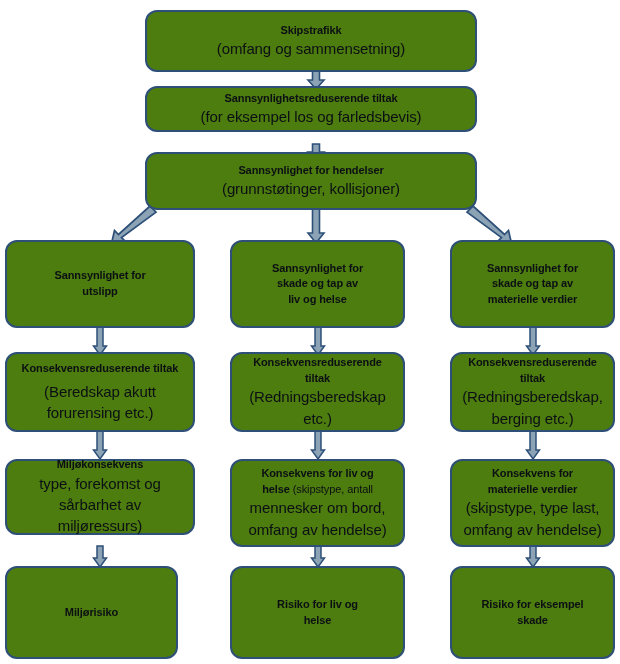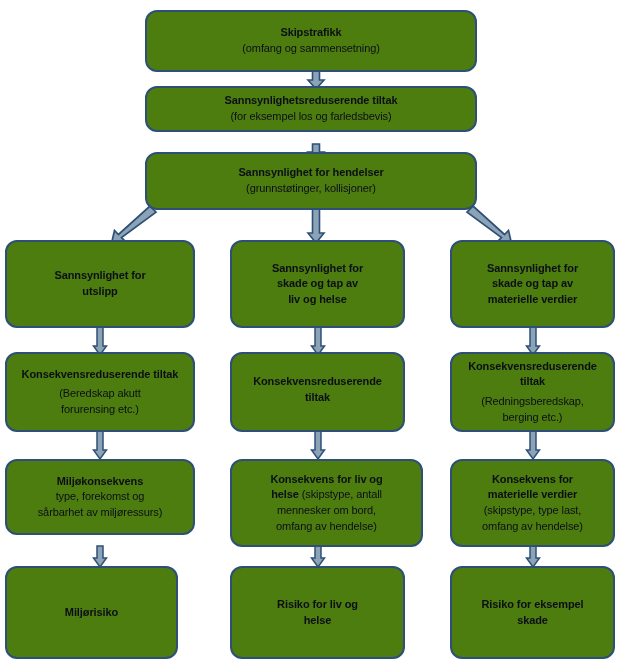--- a/index.html
+++ b/index.html
@@ -38,21 +38,21 @@
     padding: 4px 8px;
     z-index: 2;
   }
   .node .title {
     font-weight: bold;
     font-size: 11px;
     letter-spacing: -0.1px;
   }
   .node .sub {
     font-weight: normal;
-    font-size: 11px;
+    font-size: 15px;
     letter-spacing: -0.1px;
   }
   .node .mix {
     font-size: 11px;
     letter-spacing: -0.1px;
   }
   .node .mix b { font-weight: bold; }
   .node .gap { height: 4px; }
 
   
@@ -157,20 +157,21 @@
   <div class="node" style="left:5px; top:352px; width:190px; height:80px;">
     <div class="title">Konsekvensreduserende tiltak</div>
     <div class="gap"></div>
     <div class="sub">(Beredskap akutt</div>
     <div class="sub">forurensing etc.)</div>
   </div>
 
   <div class="node" style="left:230px; top:352px; width:175px; height:80px;">
     <div class="title">Konsekvensreduserende tiltak</div>
     <div class="gap"></div>
+    <div class="sub">(Redningsberedskap etc.)</div>
   </div>
 
   <div class="node" style="left:450px; top:352px; width:165px; height:80px;">
     <div class="title">Konsekvensreduserende tiltak</div>
     <div class="gap"></div>
     <div class="sub">(Redningsberedskap,</div>
     <div class="sub">berging etc.)</div>
   </div>
 
   <div class="varrow" style="left:92px; top:431px;">
@@ -190,21 +191,21 @@
       <polygon points="5,0 11,0 11,19 14.5,19 8,28 1.5,19 5,19" fill="#8ba3b5" stroke="#2e5078" stroke-width="1.5" stroke-linejoin="miter"></polygon>
     </svg>
   </div>
 
   <div class="node" style="left:5px; top:459px; width:190px; height:76px;">
     <div class="title">Miljøkonsekvens</div>
     <div class="sub">type, forekomst og</div>
     <div class="sub">sårbarhet av miljøressurs)</div>
   </div>
 
-  <div class="node" style="left:230px; top:459px; width:193px; height:88px;">
+  <div class="node" style="left:230px; top:459px; width:175px; height:88px;">
     <div class="mix">
       <b>Konsekvens for liv og</b>
     </div>
     <div class="mix"><b>helse</b><span> (skipstype, antall</span></div>
     <div class="sub">mennesker om bord,</div>
     <div class="sub">omfang av hendelse)</div>
   </div>
 
   <div class="node" style="left:450px; top:459px; width:165px; height:88px;">
     <div class="title">Konsekvens for</div>

